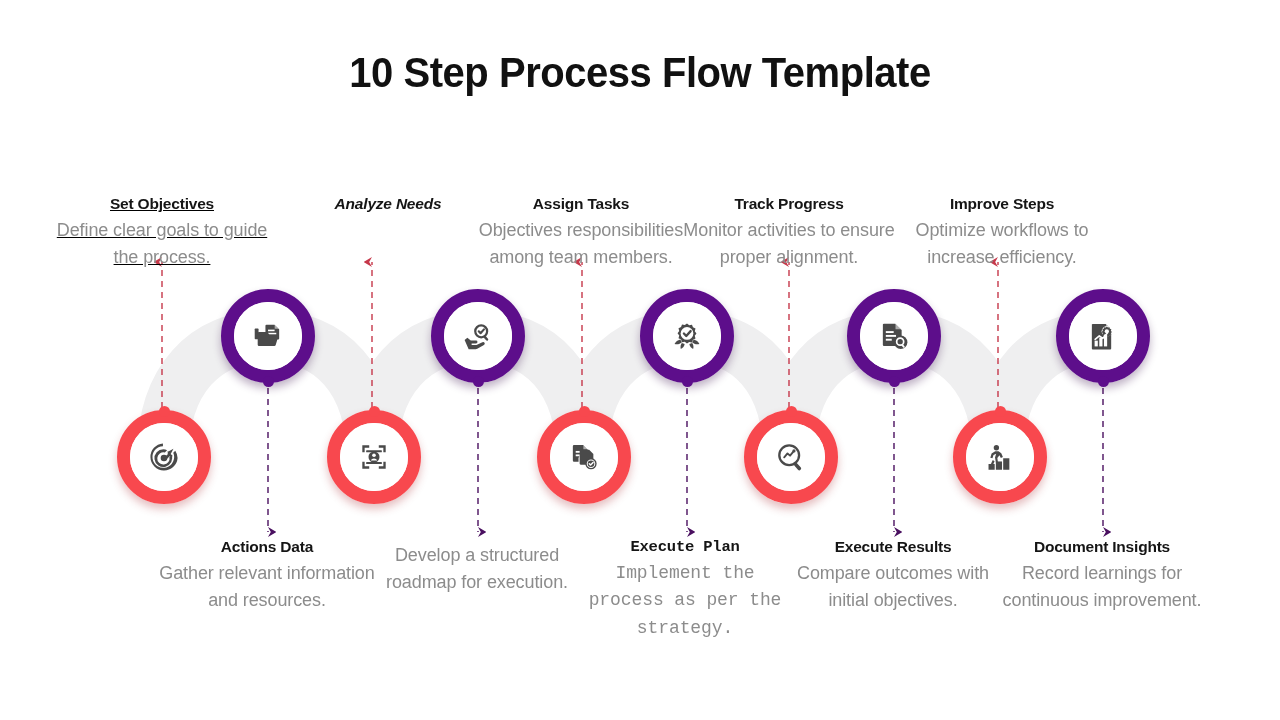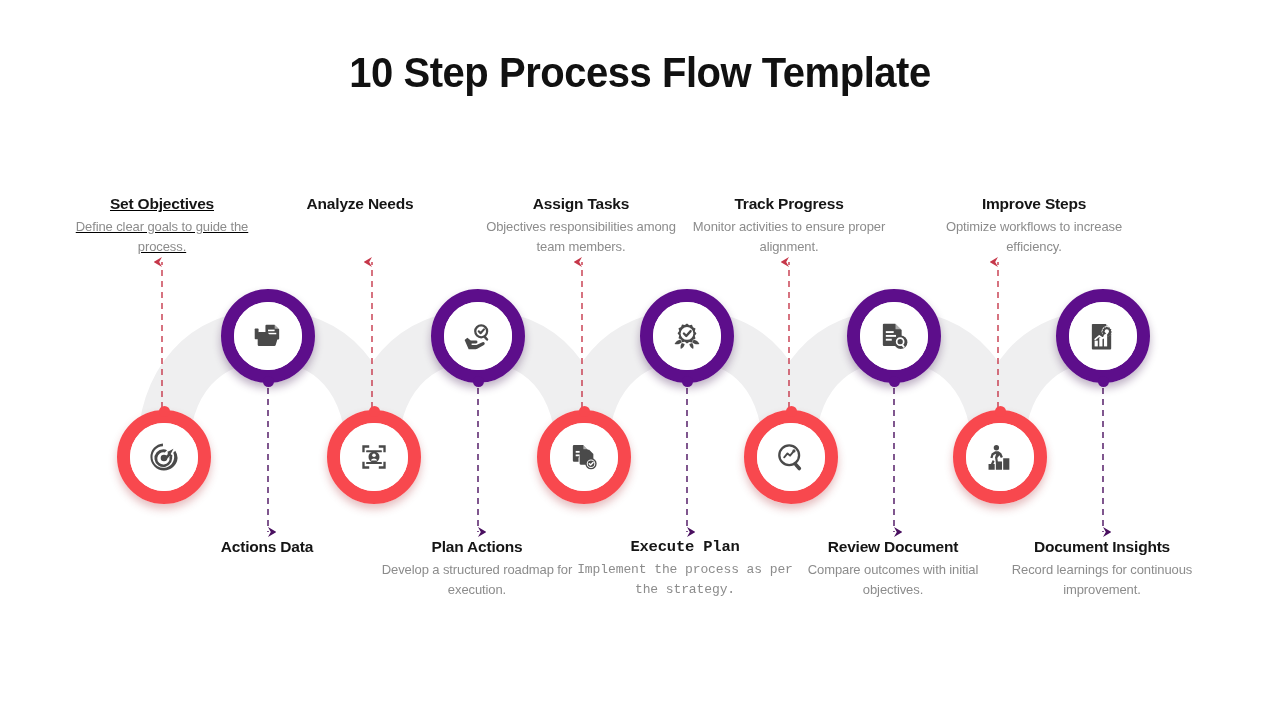--- a/index.html
+++ b/index.html
@@ -95,21 +95,21 @@
   }
   .label .ttl {
     font-size: 15.5px;
     font-weight: bold;
     color: #151515;
     letter-spacing: -0.2px;
     white-space: nowrap;
   }
   .label .desc {
     margin-top: 4px;
-    font-size: 13px;
+    font-size: 18px;
     line-height: 1.52;
     color: #8c8c8c;
     letter-spacing: -0.1px;
   }
 </style>
 </head>
 <body>
 
 <div id="slide">
 
@@ -319,45 +319,45 @@
         <div class="nub"></div>
       </div>
     </div>
   <div id="labels">
       <div class="label" style="left: 52px; top: 195px; text-decoration: underline;">
         <div class="ttl">Set Objectives</div>
         <div class="desc">Define clear goals to guide the process.</div>
       </div>
       <div class="label" style="left: 157px; top: 538px;">
         <div class="ttl">Actions Data</div>
-      </div>
-      <div class="label" style="left: 250px; top: 195px;">
+        <div class="desc">Gather relevant information and resources.</div>
+      </div>
+      <div class="label" style="left: 278px; top: 195px; font-style: italic;">
         <div class="ttl">Analyze Needs</div>
       </div>
       <div class="label" style="left: 367px; top: 538px;">
-        <div class="ttl">Plan Actions</div>
         <div class="desc">Develop a structured roadmap for execution.</div>
       </div>
       <div class="label" style="left: 471px; top: 195px;">
         <div class="ttl">Assign Tasks</div>
         <div class="desc">Objectives responsibilities among team members.</div>
       </div>
       <div class="label" style="left: 575px; top: 538px; font-family: Liberation Mono, monospace;">
         <div class="ttl">Execute Plan</div>
         <div class="desc">Implement the process as per the strategy.</div>
       </div>
       <div class="label" style="left: 679px; top: 195px;">
         <div class="ttl">Track Progress</div>
         <div class="desc">Monitor activities to ensure proper alignment.</div>
       </div>
       <div class="label" style="left: 783px; top: 538px;">
-        <div class="ttl">Review Document</div>
+        <div class="ttl">Execute Results</div>
         <div class="desc">Compare outcomes with initial objectives.</div>
       </div>
-      <div class="label" style="left: 924px; top: 195px;">
+      <div class="label" style="left: 892px; top: 195px;">
         <div class="ttl">Improve Steps</div>
         <div class="desc">Optimize workflows to increase efficiency.</div>
       </div>
       <div class="label" style="left: 992px; top: 538px;">
         <div class="ttl">Document Insights</div>
         <div class="desc">Record learnings for continuous improvement.</div>
       </div>
     </div>
 
 </div>

